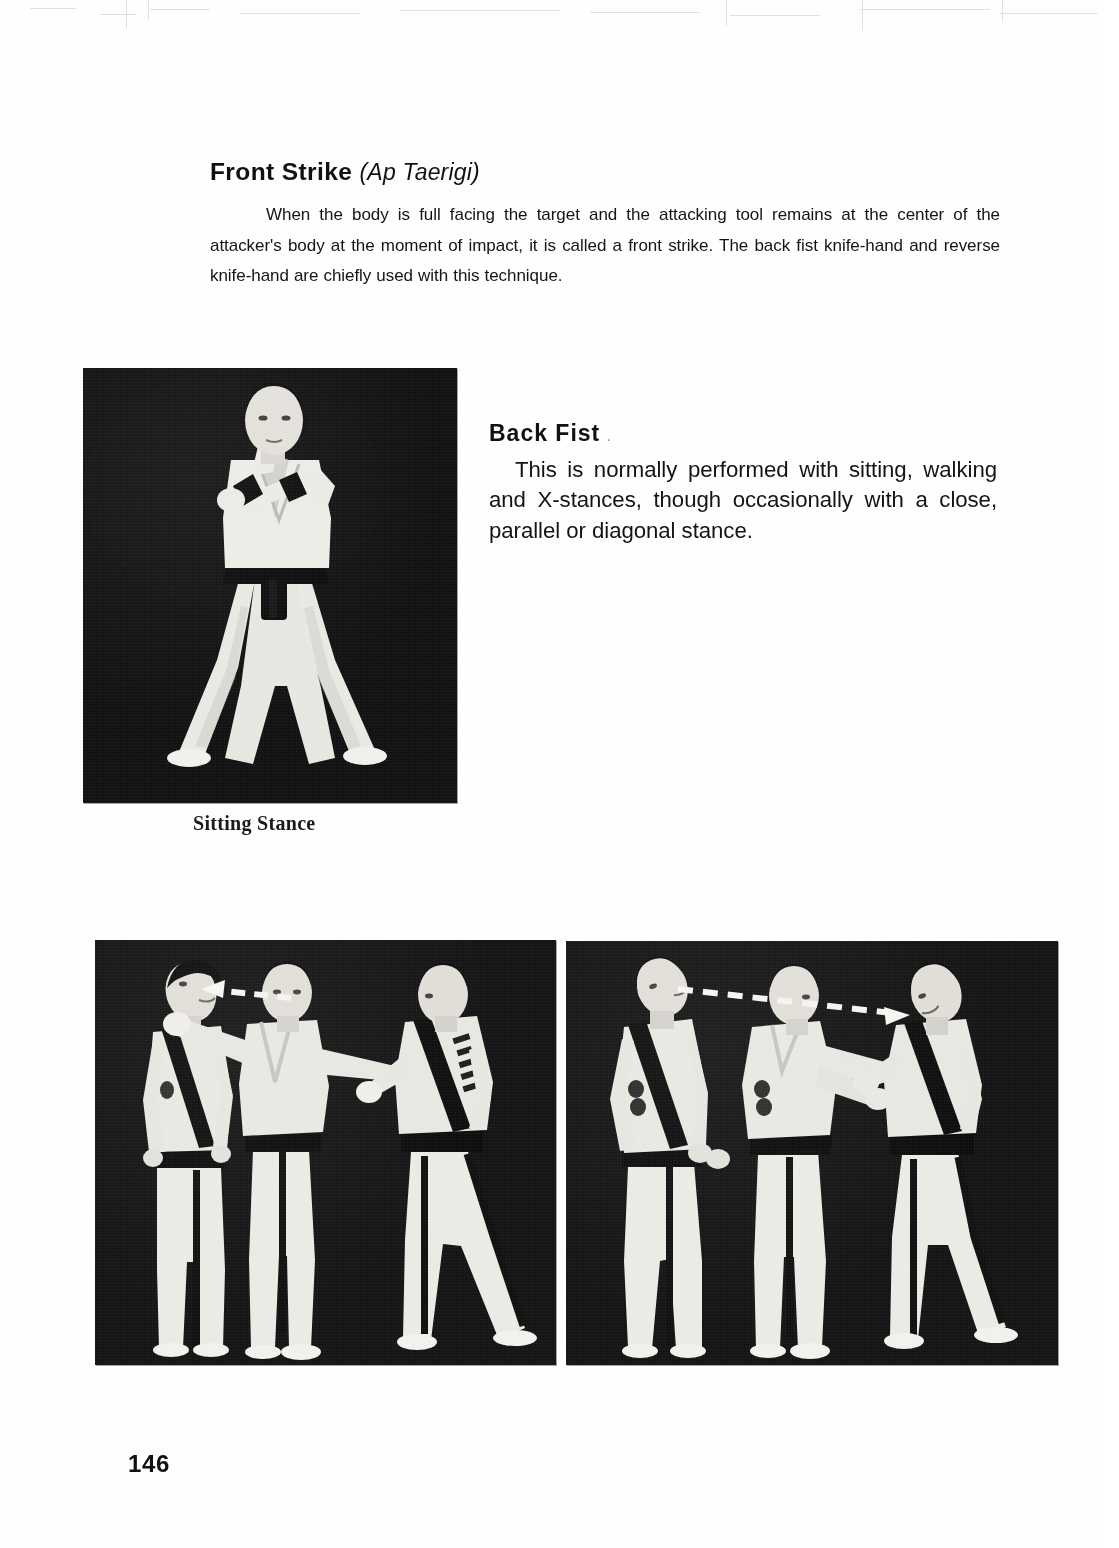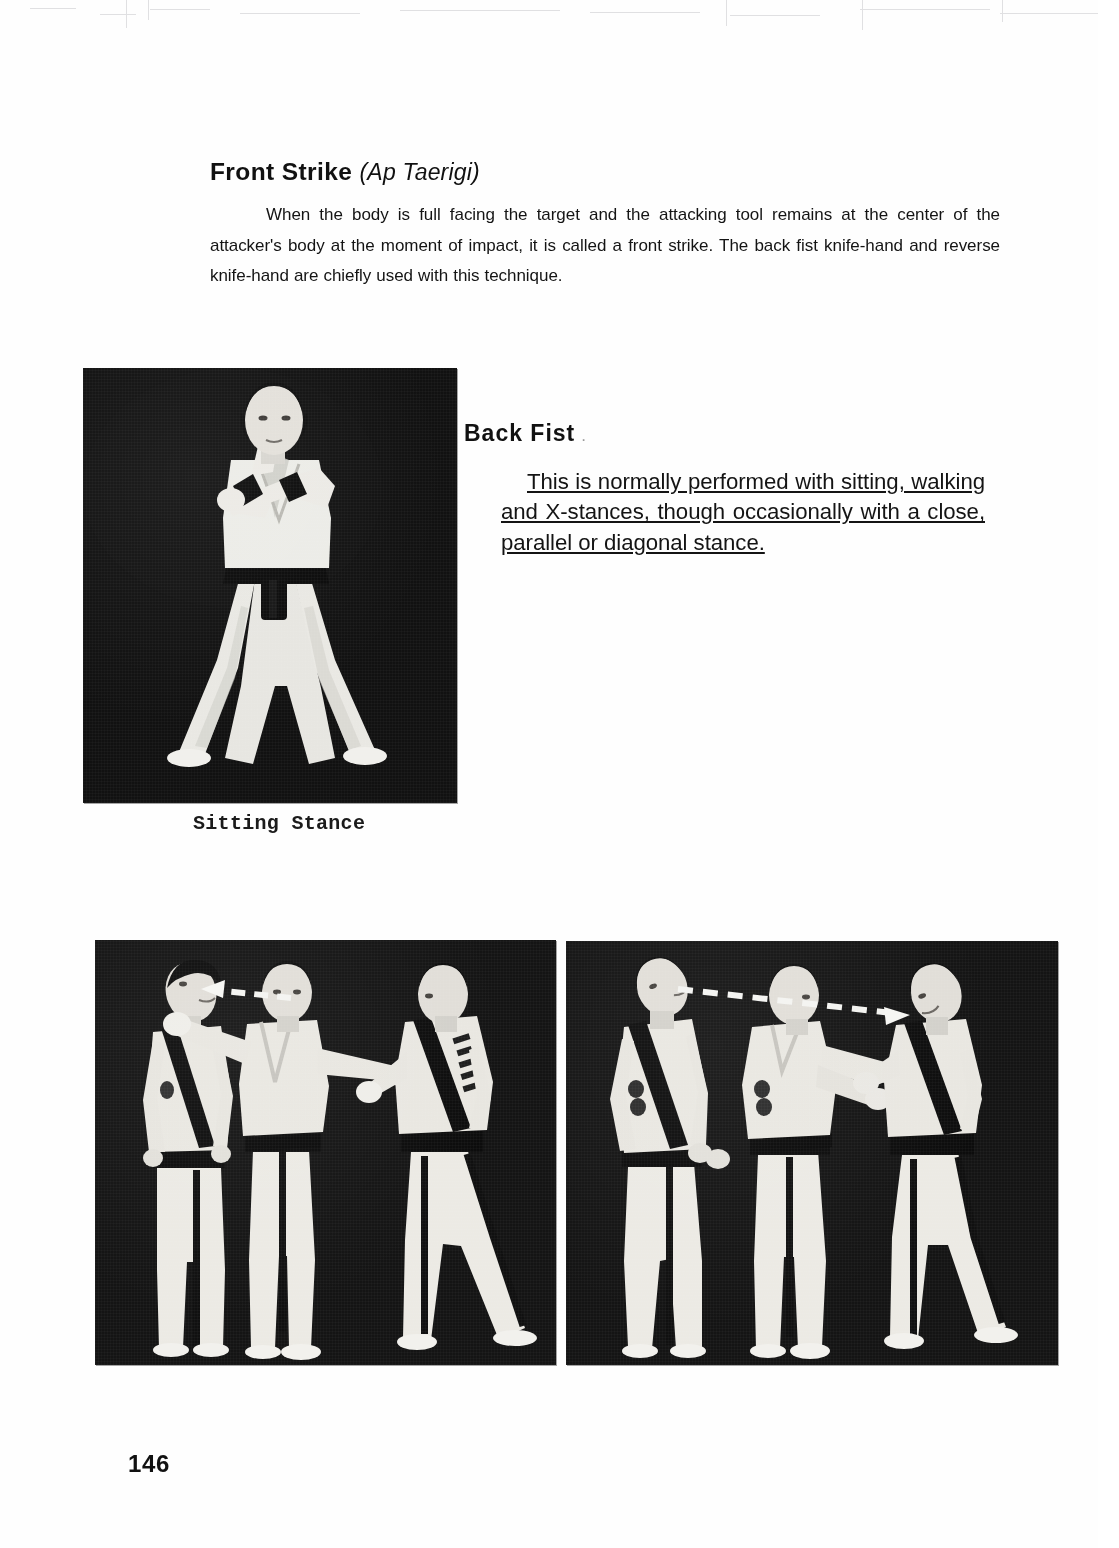--- a/index.html
+++ b/index.html
@@ -65,21 +65,21 @@
     color: #141414;
     text-align: justify;
     text-indent: 56px;
     letter-spacing: -0.05px;
     word-spacing: 0.4px;
   }
 
   
   .backfist-heading {
     position: absolute;
-    left: 464px;
+    left: 489px;
     top: 420px;
     font-size: 23px;
     font-weight: bold;
     letter-spacing: 1.0px;
     color: #111;
   }
   .backfist-heading .stray-dot {
     font-weight: normal;
     color: #9a9a9a;
     padding-left: 6px;
@@ -91,23 +91,22 @@
     left: 489px;
     top: 455px;
     width: 508px;
     font-size: 22.2px;
     line-height: 30.4px;
     color: #141414;
     text-align: justify;
     letter-spacing: -0.05px;
   }
   .backfist-body p {
-    margin: 12px;
+    margin: 0;
     text-indent: 26px;
-    text-decoration: underline;
   }
 
   
   .photo {
     position: absolute;
     background: #0b0b0b;
     overflow: hidden;
     box-shadow: 1px 1px 0 rgba(0,0,0,0.35);
   }
   .photo .grain {
@@ -138,21 +137,21 @@
     width: 492px;
     height: 424px;
   }
 
   .photo svg { display: block; width: 100%; height: 100%; }
 
   .photo-caption {
     position: absolute;
     left: 193px;
     top: 812px;
-    font-family: Liberation Mono, monospace;
+    font-family: Liberation Serif, serif;
     font-weight: bold;
     font-size: 20px;
     letter-spacing: 0.3px;
     color: #1b1b1b;
   }
 
   
   .page-number {
     position: absolute;
     left: 128px;

